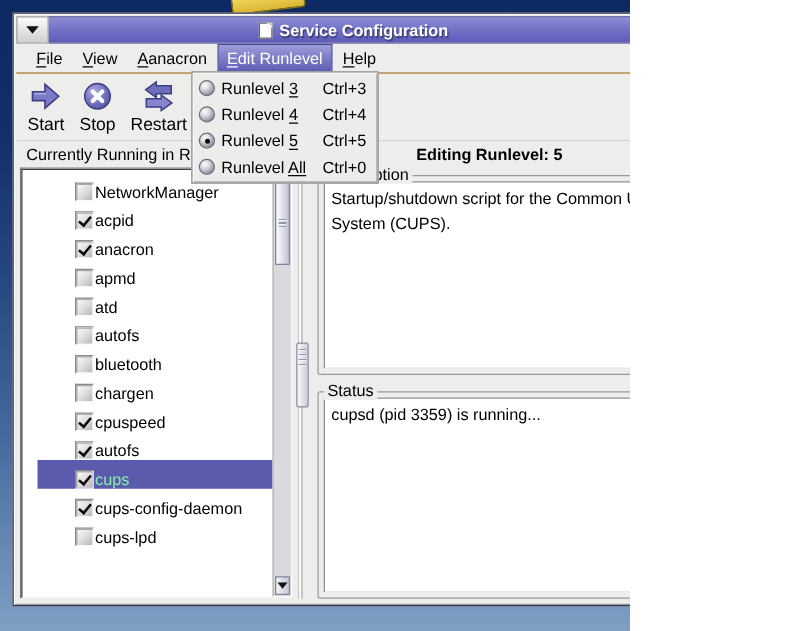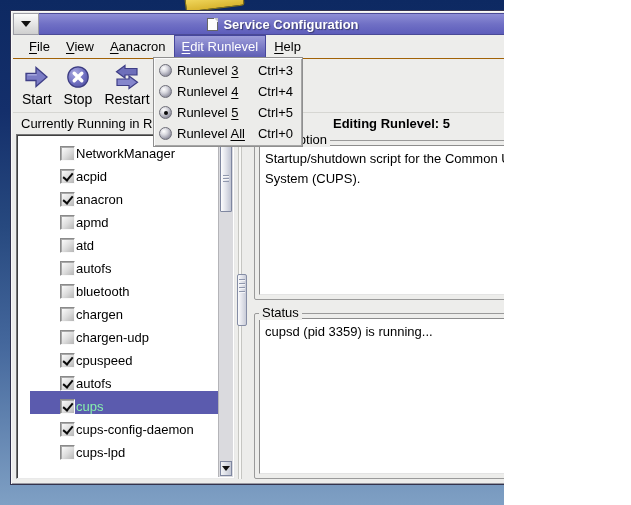--- a/index.html
+++ b/index.html
@@ -239,24 +239,20 @@
   <div class="svc-row">
     <span class="checkbox"></span>
     <span class="svc-name">bluetooth</span>
   </div>
 
   <div class="svc-row">
     <span class="checkbox"></span>
     <span class="svc-name">chargen</span>
   </div>
 
-  <div class="svc-row">
-    <span class="checkbox"></span>
-    <span class="svc-name">chargen-udp</span>
-  </div>
 
   <div class="svc-row">
     <span class="checkbox checked"></span>
     <span class="svc-name">cpuspeed</span>
   </div>
 
   <div class="svc-row">
     <span class="checkbox checked"></span>
     <span class="svc-name">autofs</span>
   </div>

